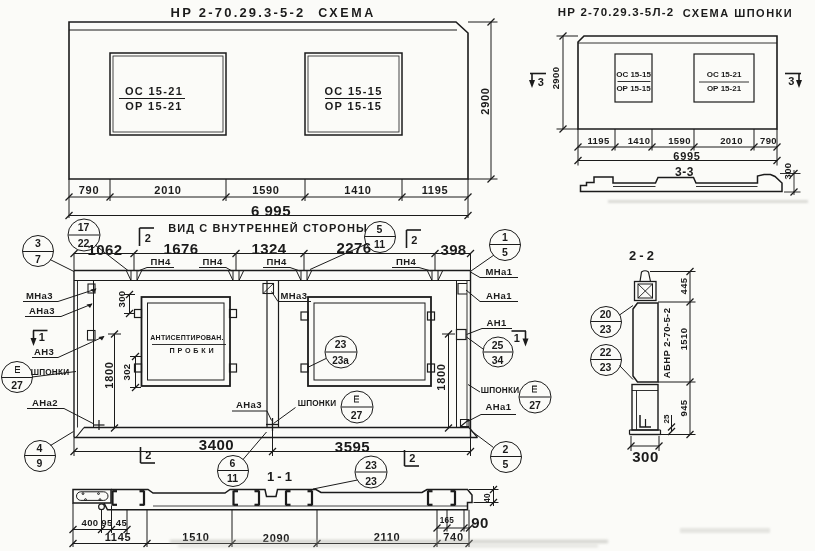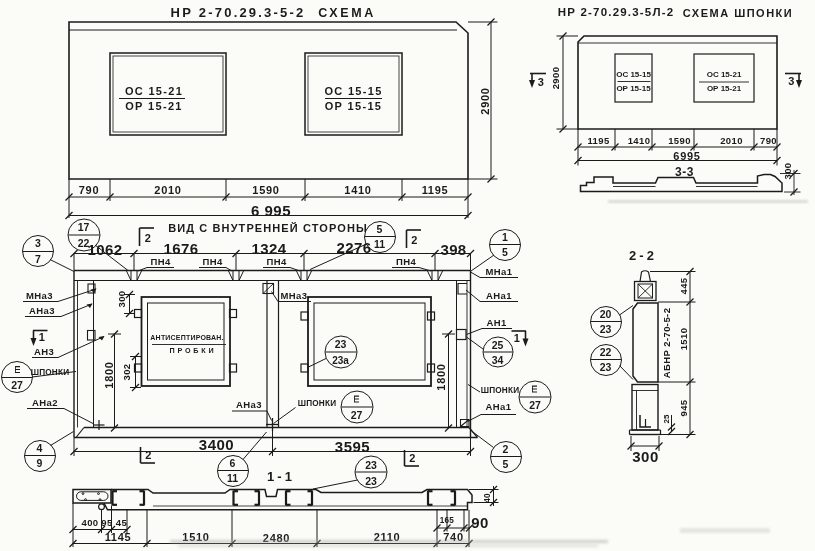--- a/index.html
+++ b/index.html
@@ -513,21 +513,21 @@
 
 <span class="t sec" style="left:281px;top:475.5px">1-1</span>
 <span class="t s9" style="left:90px;top:522.5px">400</span>
 <span class="t s9" style="left:107px;top:522.5px">95</span>
 <span class="t s9" style="left:121.5px;top:522.5px">45</span>
 <span class="t s85" style="left:447px;top:520.5px">165</span>
 <span class="t s10" style="left:480px;top:521.5px">90</span>
 <span class="t tv s85" style="left:488px;top:498px">40</span>
 <span class="t d11" style="left:118px;top:536.5px">1145</span>
 <span class="t d11" style="left:196px;top:536.5px">1510</span>
-<span class="t d11" style="left:276.5px;top:537.5px">2480</span>
+<span class="t d11" style="left:276.5px;top:537.5px">2090</span>
 <span class="t d11" style="left:387px;top:537px">2110</span>
 <span class="t d11" style="left:453.5px;top:536.5px">740</span>
 
 <div class="callout" style="left:38px;top:251px;width:30px;height:30px">
   <span class="half top">3</span>
   <span class="half">7</span>
 </div>
 <div class="callout" style="left:83.5px;top:234.5px;width:31px;height:31px">
   <span class="half top">17</span>
   <span class="half">22</span>

